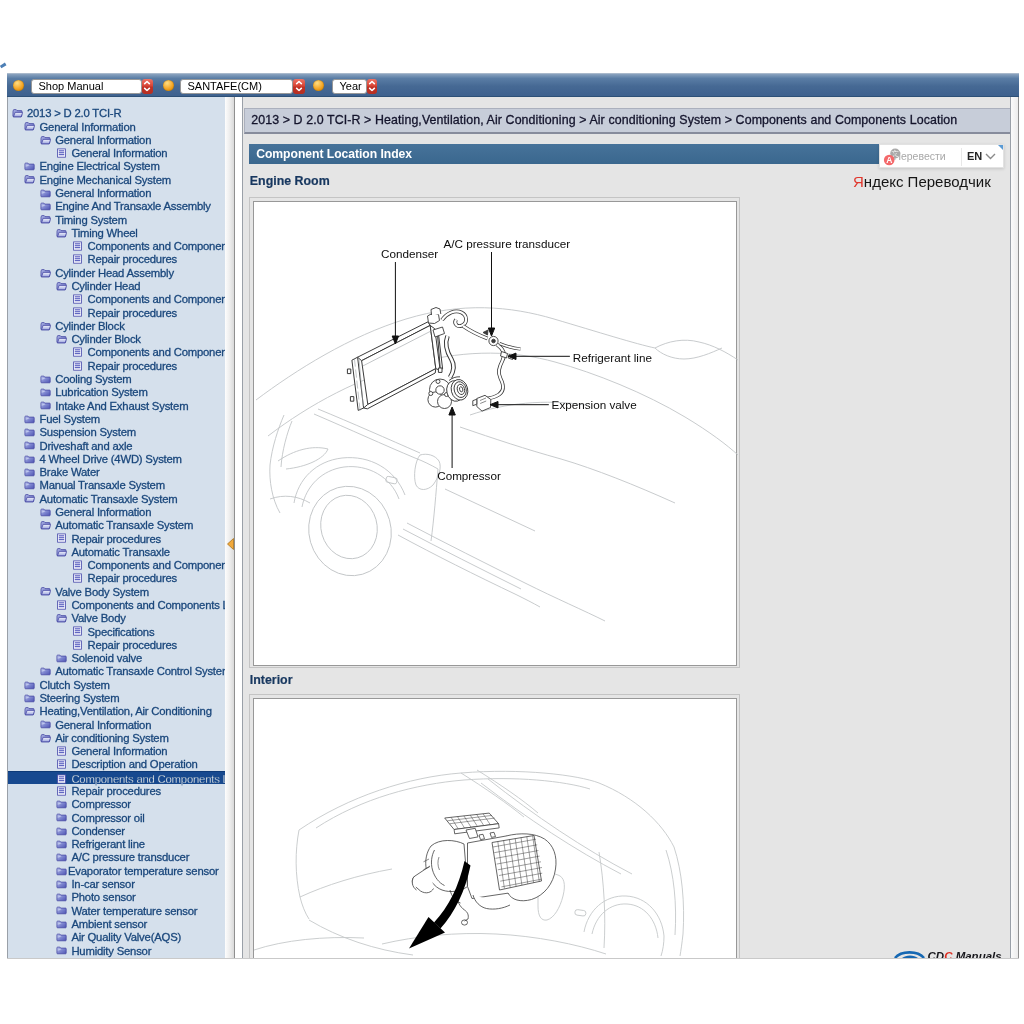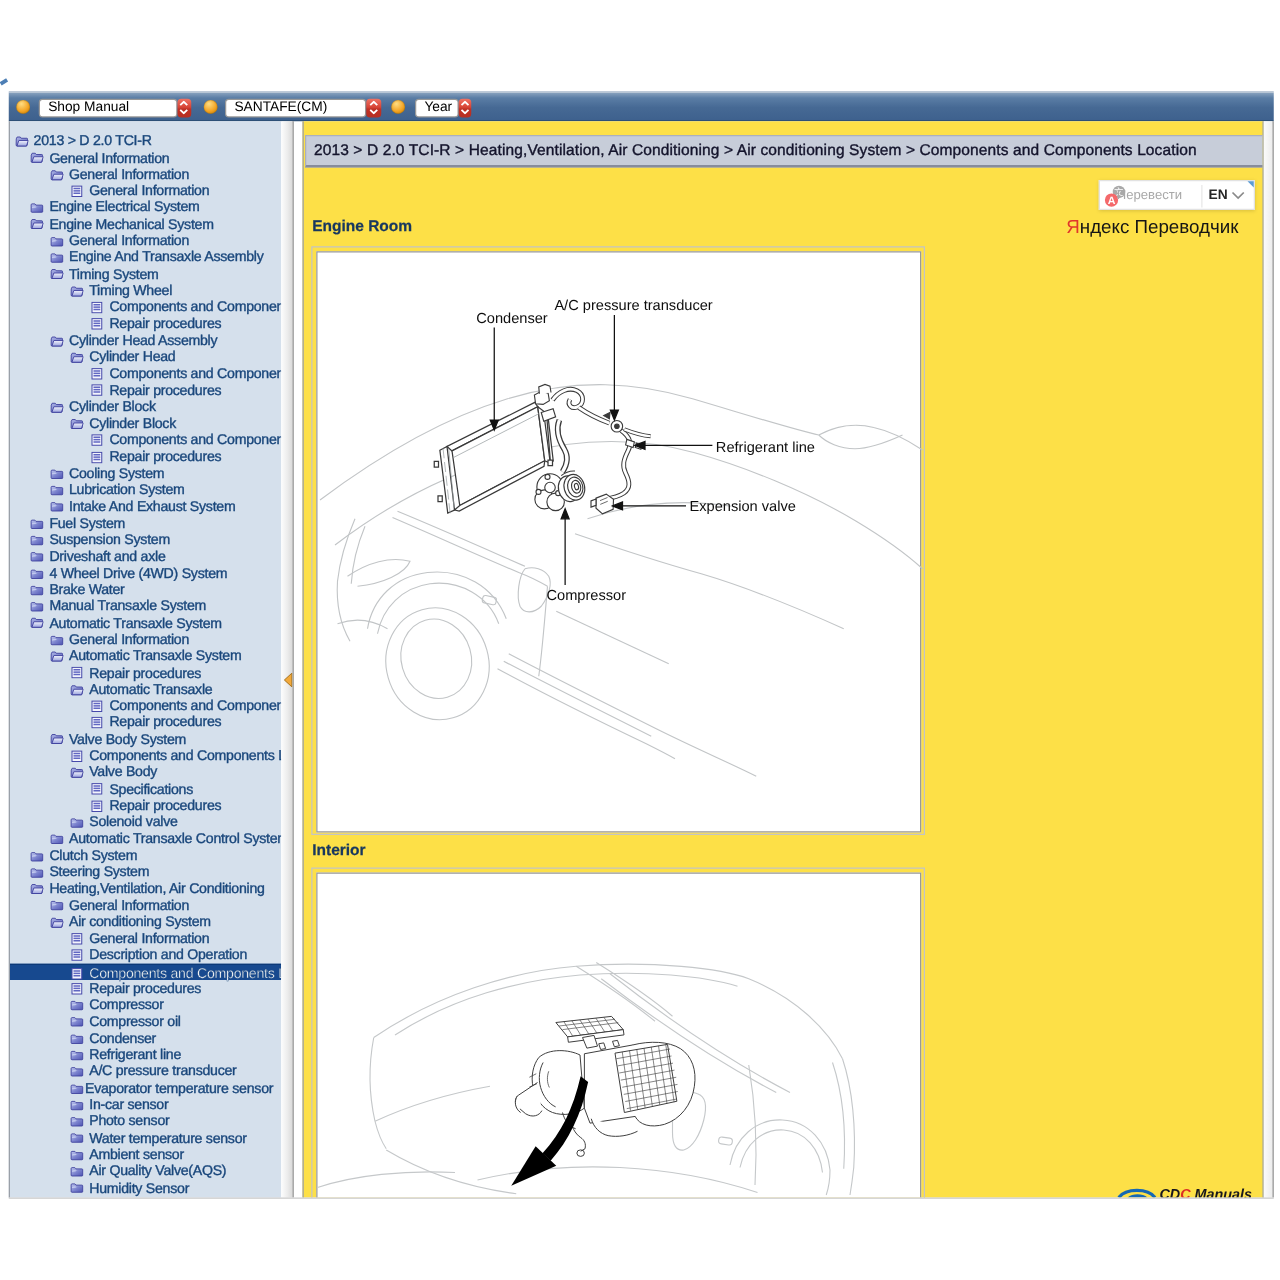--- a/index.html
+++ b/index.html
@@ -19,21 +19,21 @@
 #sidebar { position:absolute; left:7px; top:97px; width:217.5px; height:861px; background:#d5e0ec;
   border-left:1px solid #9aa0a8; overflow:hidden; }
 .tr { position:absolute; left:0; width:100%; height:13.3px; }
 .tr.sel { background:#17498f; border-top:1px solid #0d3a78; }
 .ic { position:absolute; top:1.6px; }
 .tx { position:absolute; top:0.8px; font-size:11.3px; letter-spacing:-0.2px; color:#1a477c; white-space:nowrap; -webkit-text-stroke:0.3px #1a477c; }
 .tr.sel .tx { color:#fff; }
 #sbstrip { position:absolute; left:224.5px; top:97px; width:10px; height:861px;
   background:linear-gradient(90deg,#fdfdfd,#ececec 55%,#d9d9d9); border-right:1px solid #8f8f8f; }
 #sbarrow { position:absolute; left:226.5px; top:537.5px; }
-#content { position:absolute; left:242px; top:97px; width:769px; height:861px; background:#fde047;
+#content { position:absolute; left:242px; top:97px; width:769px; height:861px; background:#e5e5e5;
   border-left:1px solid #9aa0a8; border-right:1px solid #9aa0a8; overflow:hidden; }
 #crumb { position:absolute; left:0.6px; top:10.5px; width:767px; height:26.5px; background:#c7cdd9;
   border:1px solid #abb0bd; border-bottom:2px solid #878c9c;
   font-size:12.4px; letter-spacing:0.1px; color:#14142c; line-height:23.5px; padding-left:6.6px; white-space:nowrap; -webkit-text-stroke:0.3px #14142c; }
 #tbar { position:absolute; left:6px; top:47px; width:755px; height:20.4px;
   background:linear-gradient(180deg,#47739a,#3a678e); color:#fff; font-weight:bold; font-size:12.2px; letter-spacing:-0.05px;
   line-height:20px; padding-left:7.2px; }
 #widget { position:absolute; left:636.4px; top:46.8px; width:124.4px; height:24.4px; background:#fff;
   border:1px solid #e2e2e2; box-shadow:0 1px 3px rgba(0,0,0,0.15); }
 #widget .pv { position:absolute; left:13px; top:0; height:24px; line-height:23px; font-size:10.5px; color:#a8a8a8; }
@@ -498,20 +498,21 @@
       </svg>
       <span class="tx" style="left:63.4px">Humidity Sensor</span>
     </div>
 </div>
 <div id="sbstrip"></div>
 <svg id="sbarrow" width="7" height="12" viewBox="0 0 7 12">
     <path d="M6.5,0.5 L6.5,11.5 L0.5,6 Z" fill="#f2a93b" stroke="#a9741f" stroke-width="0.8"></path>
   </svg>
 <div id="content">
   <div id="crumb">2013 &gt; D 2.0 TCI-R &gt; Heating,Ventilation, Air Conditioning &gt; Air conditioning System &gt; Components and Components Location</div>
+  <div id="tbar">Component Location Index</div>
   <div id="widget">
     <svg width="26" height="24" viewBox="0 0 26 24">
       <circle cx="15.2" cy="8.5" r="5" fill="#a9a9a9"></circle>
       <text x="15.2" y="11.3" font-size="7.5" fill="#fff" text-anchor="middle" font-family="'Liberation Sans',sans-serif">文</text>
       <circle cx="9.2" cy="15" r="5.3" fill="#f4696b"></circle>
       <text x="9.2" y="18.2" font-size="8.5" font-weight="bold" fill="#fff" text-anchor="middle" font-family="'Liberation Sans',sans-serif">A</text>
     </svg>
     <span class="pv">Перевести</span>
     <span class="dv"></span>
     <span class="en">EN</span>

